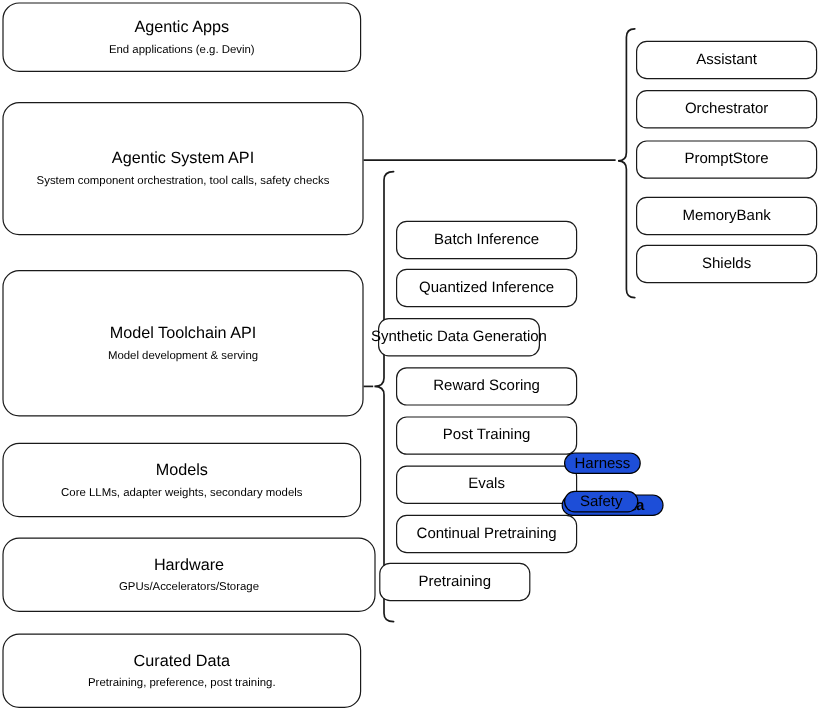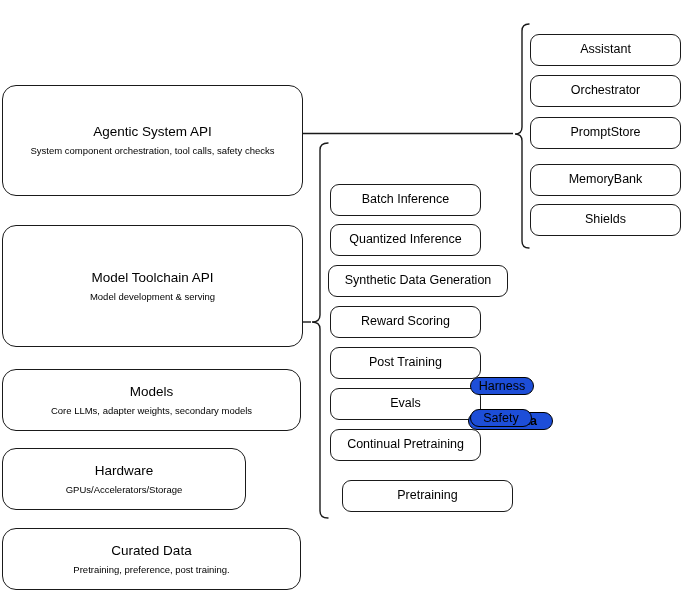--- a/index.html
+++ b/index.html
@@ -83,33 +83,37 @@
     <path d="M 303 133.5 L 513 133.5" stroke="#1a1a1a" stroke-width="1.4" fill="none"></path>
 
     <path d="M 529 24 Q 522 24 522 31 L 522 127 Q 522 134 515 134 Q 522 134 522 141 L 522 241 Q 522 248 529 248" stroke="#1a1a1a" stroke-width="1.4" fill="none" stroke-linecap="round"></path>
 
     <path d="M 303 322 L 311 322" stroke="#1a1a1a" stroke-width="1.4" fill="none"></path>
 
     <path d="M 328 143 Q 320 143 320 150 L 320 315 Q 320 322 312 322 Q 320 322 320 329 L 320 511 Q 320 518 328 518" stroke="#1a1a1a" stroke-width="1.4" fill="none" stroke-linecap="round"></path>
   </svg>
 
   <div class="boxlayer" id="boxlayer">
+      <div class="box layer-box" style="left: 2px; top: 2px; width: 299px; height: 58px;">
+        <div class="title">Agentic Apps</div>
+        <div class="sub">End applications (e.g. Devin)</div>
+      </div>
       <div class="box layer-box" style="left: 2px; top: 85px; width: 301px; height: 111px;">
         <div class="title">Agentic System API</div>
         <div class="sub">System component orchestration, tool calls, safety checks</div>
       </div>
       <div class="box layer-box" style="left: 2px; top: 225px; width: 301px; height: 122px;">
         <div class="title">Model Toolchain API</div>
         <div class="sub">Model development &amp; serving</div>
       </div>
       <div class="box layer-box" style="left: 2px; top: 369px; width: 299px; height: 62px;">
         <div class="title">Models</div>
         <div class="sub">Core LLMs, adapter weights, secondary models</div>
       </div>
-      <div class="box layer-box" style="left: 2px; top: 448px; width: 244px; height: 62px;">
+      <div class="box layer-box" style="left: 2px; top: 448px; width: 311px; height: 62px;">
         <div class="title">Hardware</div>
         <div class="sub">GPUs/Accelerators/Storage</div>
       </div>
       <div class="box layer-box" style="left: 2px; top: 528px; width: 299px; height: 62px;">
         <div class="title">Curated Data</div>
         <div class="sub">Pretraining, preference, post training.</div>
       </div>
       <div class="box cap-box" style="left: 530px; top: 34px; width: 151px; height: 32px;">
         <div class="title">Assistant</div>
       </div>
@@ -124,36 +128,36 @@
       </div>
       <div class="box cap-box" style="left: 530px; top: 204px; width: 151px; height: 32px;">
         <div class="title">Shields</div>
       </div>
       <div class="box cap-box" style="left: 330px; top: 184px; width: 151px; height: 32px;">
         <div class="title">Batch Inference</div>
       </div>
       <div class="box cap-box" style="left: 330px; top: 224px; width: 151px; height: 32px;">
         <div class="title">Quantized Inference</div>
       </div>
-      <div class="box cap-box" style="left: 328px; top: 265px; width: 180px; height: 32px;">
+      <div class="box cap-box" style="left: 315px; top: 265px; width: 135px; height: 32px;">
         <div class="title">Synthetic Data Generation</div>
       </div>
       <div class="box cap-box" style="left: 330px; top: 306px; width: 151px; height: 32px;">
         <div class="title">Reward Scoring</div>
       </div>
       <div class="box cap-box" style="left: 330px; top: 347px; width: 151px; height: 32px;">
         <div class="title">Post Training</div>
       </div>
       <div class="box cap-box" style="left: 330px; top: 388px; width: 151px; height: 32px;">
         <div class="title">Evals</div>
       </div>
       <div class="box cap-box" style="left: 330px; top: 429px; width: 151px; height: 32px;">
         <div class="title">Continual Pretraining</div>
       </div>
-      <div class="box cap-box" style="left: 342px; top: 469px; width: 171px; height: 32px; margin-top: 11px;">
+      <div class="box cap-box" style="left: 316px; top: 469px; width: 126px; height: 32px;">
         <div class="title">Pretraining</div>
       </div>
     </div>
 
 <div class="pill" style="left: 470px; top: 377px; width: 64px; height: 18px;">Harness</div>
     <div class="pill" style="left: 468px; top: 412px; width: 85px; height: 18px; font-weight: bold;">EvalData</div>
     <div class="pill" style="left: 470px; top: 409px; width: 62px; height: 18px;">Safety</div>
   </div>
 
 </body></html>

